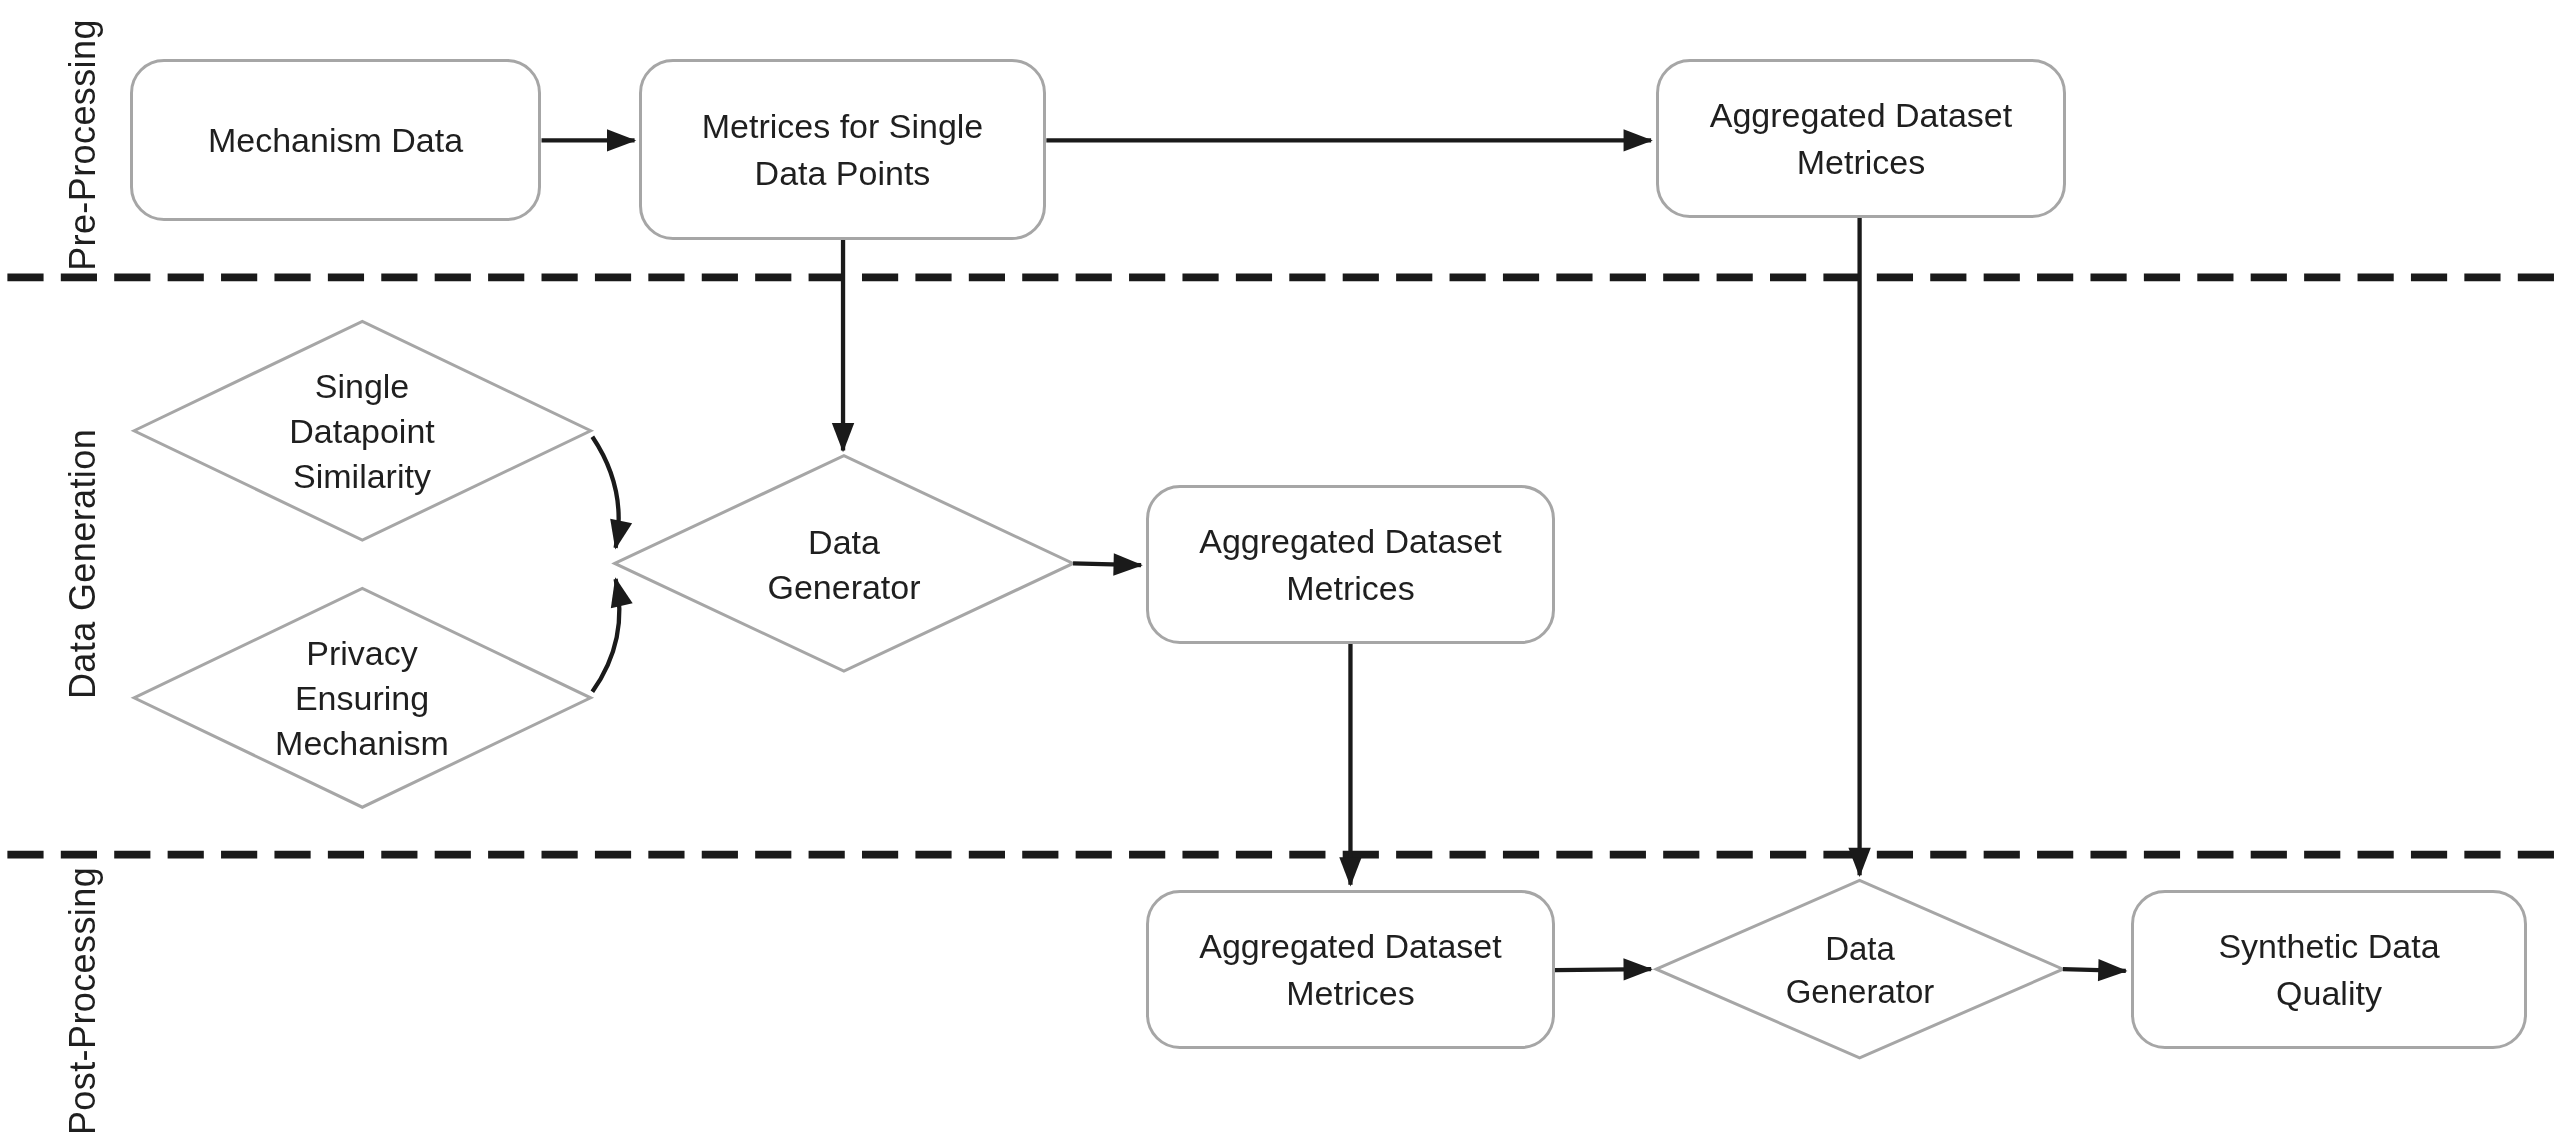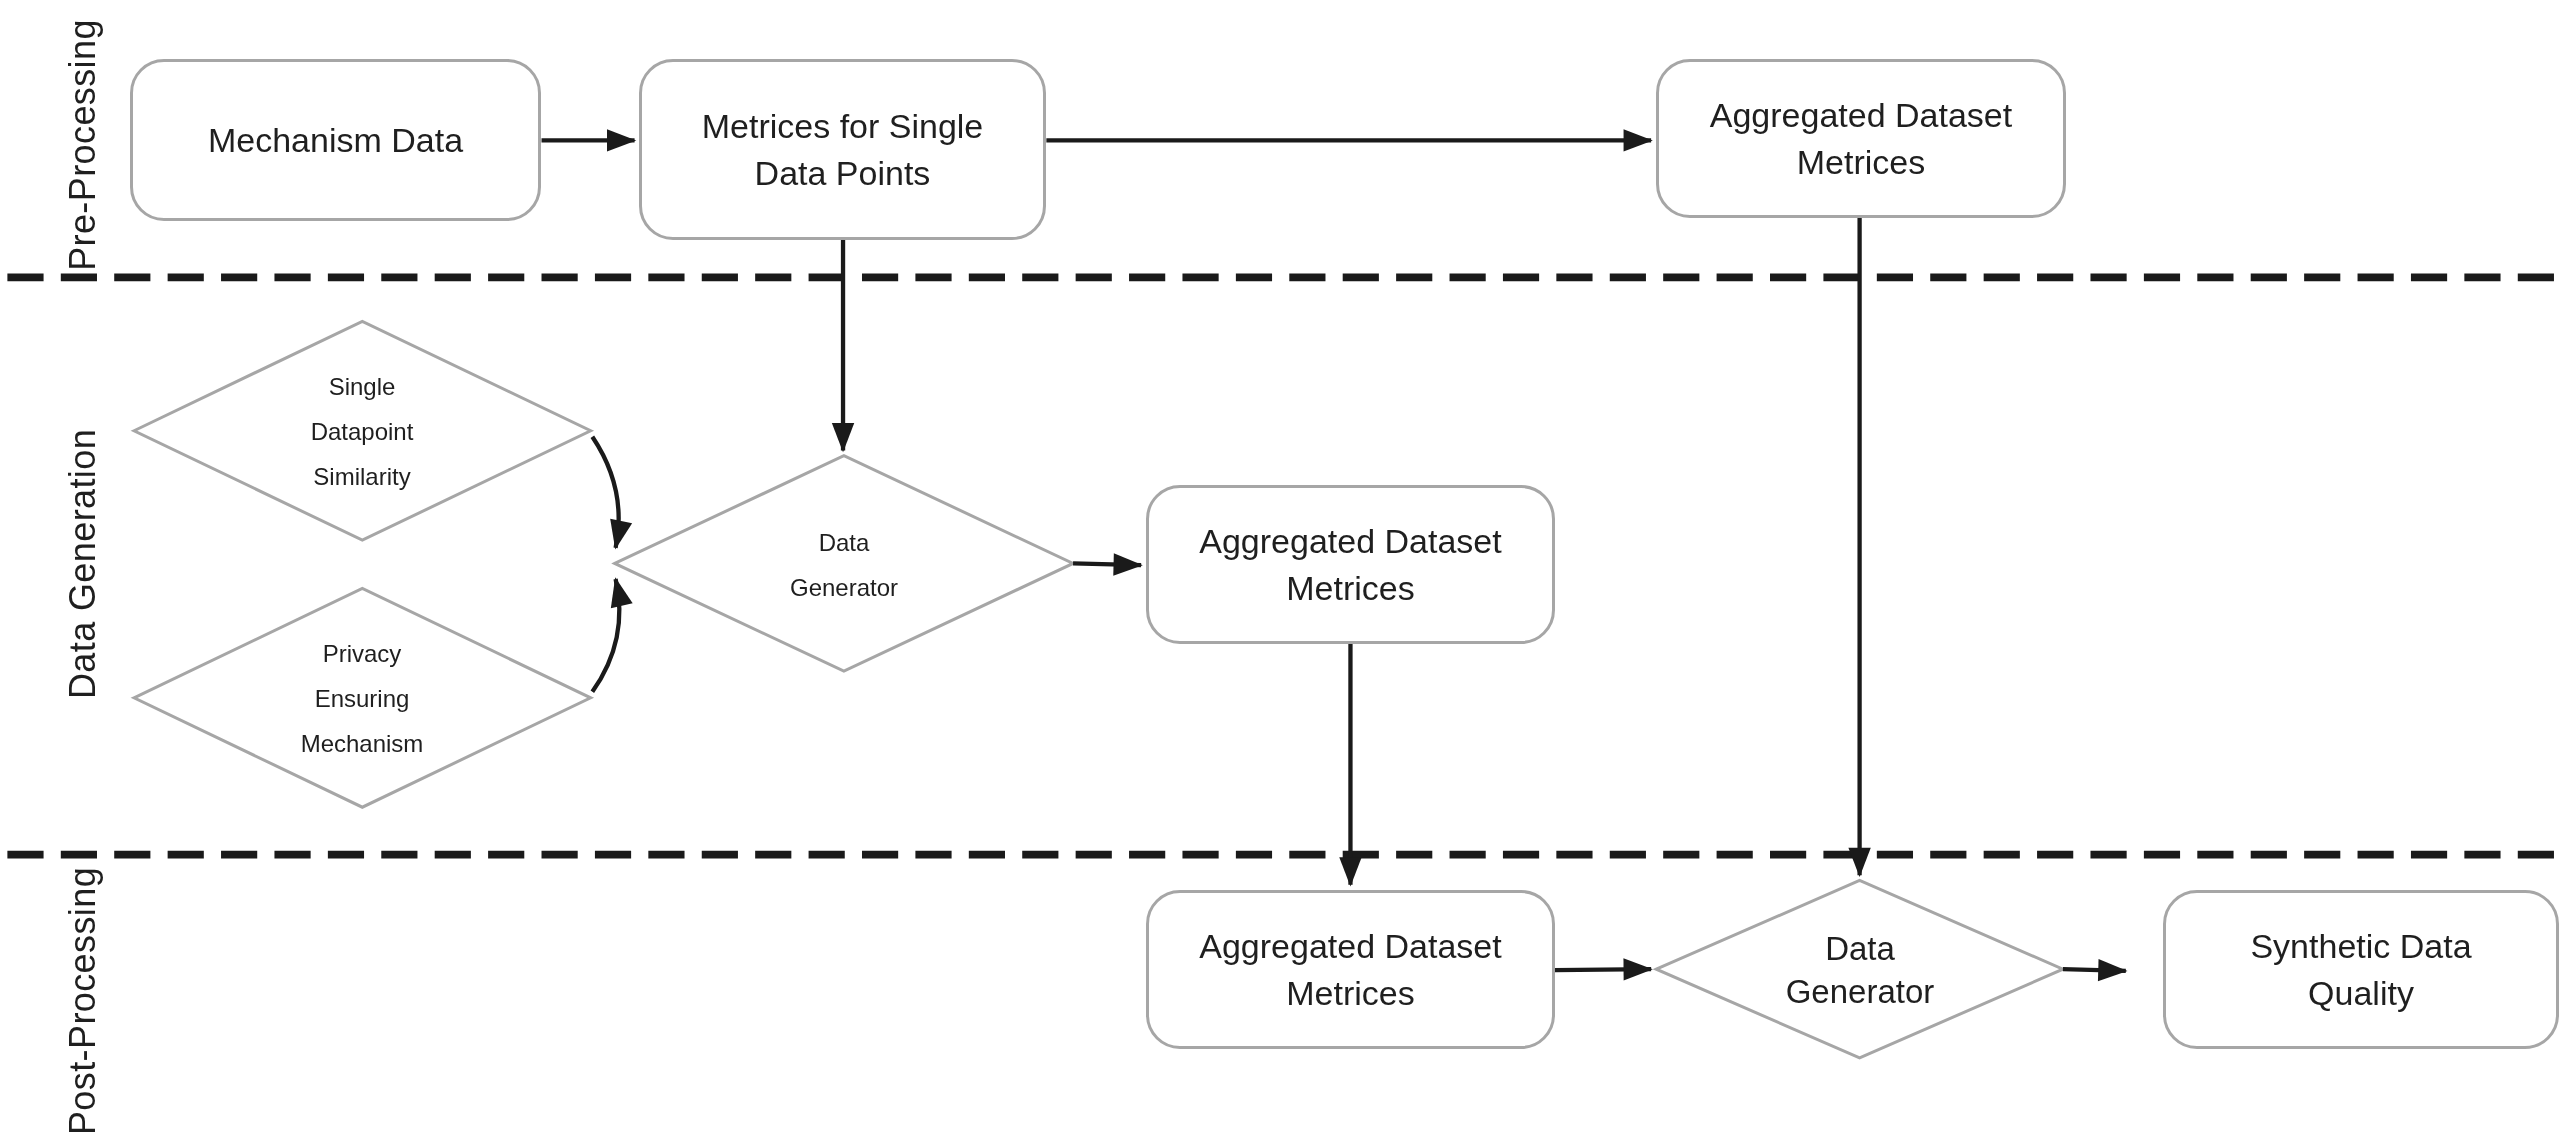--- a/index.html
+++ b/index.html
@@ -27,21 +27,21 @@
     display:flex;align-items:center;justify-content:center;
     text-align:center;
     font-size:34px;line-height:47px;
     white-space:pre-line;
     box-sizing:border-box;
   }
   .diamond-label{
     position:absolute;
     transform:translate(-50%,-50%);
     text-align:center;
-    font-size:24px;line-height:45px;
+    font-size:34px;line-height:45px;
     white-space:pre-line;
   }
   .lane-label{
     position:absolute;
     transform:translate(-50%,-50%) rotate(-90deg);
     transform-origin:center center;
     font-size:36px;
     white-space:nowrap;
     letter-spacing:0.4px;
   }
@@ -89,21 +89,21 @@
 
   <div class="node-rect" style="left:1656px;top:59px;width:410px;height:159px;">Aggregated Dataset
 Metrices</div>
 
   <div class="node-rect" style="left:1146px;top:485px;width:409px;height:159px;">Aggregated Dataset
 Metrices</div>
 
   <div class="node-rect" style="left:1146px;top:890px;width:409px;height:159px;">Aggregated Dataset
 Metrices</div>
 
-  <div class="node-rect" style="left:2131px;top:890px;width:396px;height:159px;margin-left:32px;">Synthetic Data
+  <div class="node-rect" style="left:2131px;top:890px;width:396px;height:159px;">Synthetic Data
 Quality</div>
 
   <div class="diamond-label" style="left:362px;top:431px;">Single
 Datapoint
 Similarity</div>
   <div class="diamond-label" style="left:362px;top:698px;">Privacy
 Ensuring
 Mechanism</div>
   <div class="diamond-label" style="left:844px;top:565px;">Data
 Generator</div>

